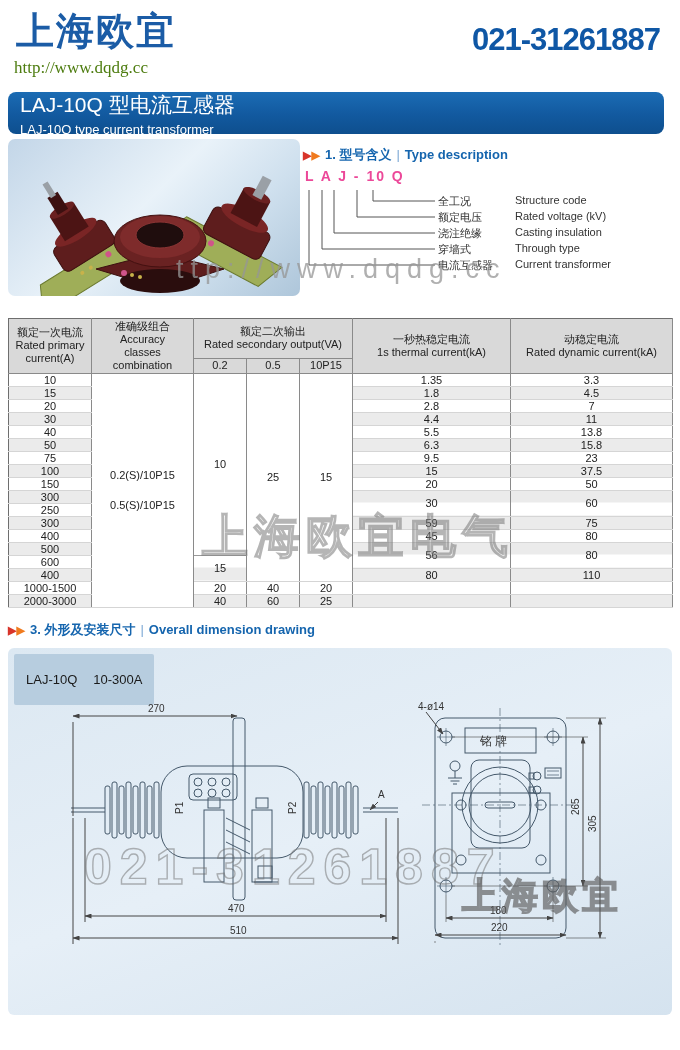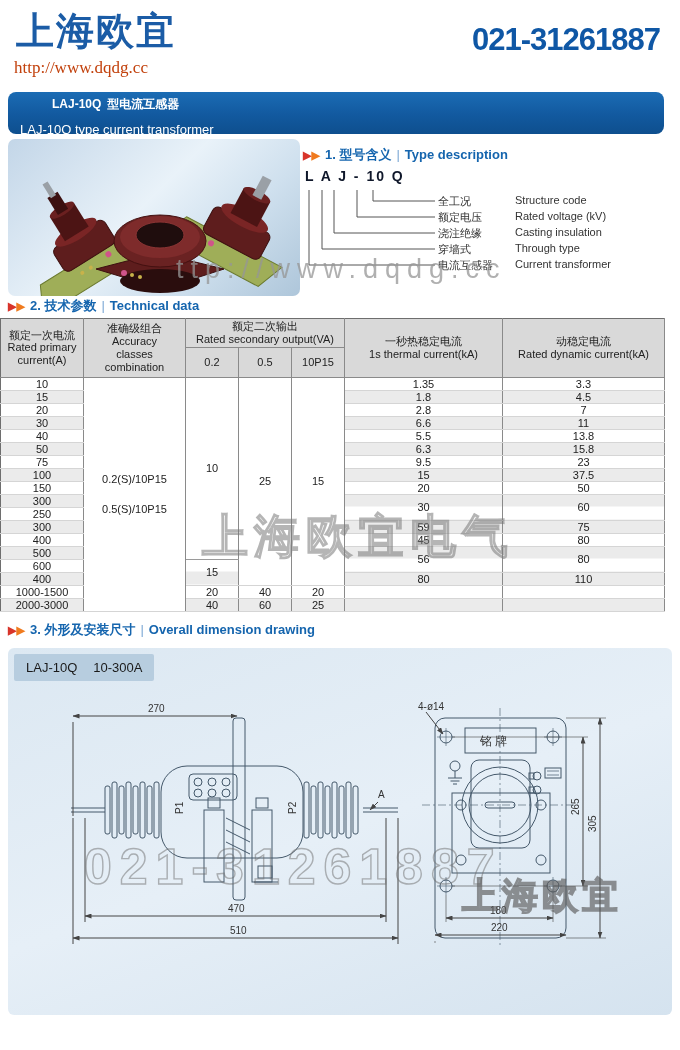--- a/index.html
+++ b/index.html
@@ -4,73 +4,73 @@
 <style>
   * { margin:0; padding:0; box-sizing:border-box; }
   html,body { background:#fff; }
   body { font-family:"Liberation Sans", sans-serif; }
   #page { position:relative; width:680px; height:1050px; background:#fff; overflow:hidden; }
 
   
   .logo { position:absolute; left:16px; top:6px; font-size:38px; font-weight:bold;
           color:#1b5ca6; letter-spacing:2px; }
   .logo-url { position:absolute; left:14px; top:58px; font-family:"Liberation Serif", serif;
-          font-size:17px; color:#c2410c; }
+          font-size:17px; color:#4d7c0f; }
   .phone { position:absolute; right:20px; top:22px; font-size:31px; font-weight:bold;
           color:#0f57a5; letter-spacing:-1px; }
 
   .titlebar { position:absolute; left:8px; top:92px; width:656px; height:42px;
           border-radius:8px; background:linear-gradient(180deg,#1b6cb4 0%,#12599f 55%,#0e4f8e 100%);
           color:#fff; padding:3px 0 0 12px; }
-  .titlebar .l1 { font-size:12px; font-weight:bold; line-height:19px;margin-left:32px; }
+  .titlebar .l1 { font-size:21px; font-weight:normal; line-height:19px; }
   .titlebar .l1 .suffix { margin-left:6px; }
   .titlebar .l2 { font-size:13px; line-height:17px;margin-top:7px; }
 
   
   .shead { position:absolute; font-size:13px; font-weight:bold; color:#1565ae; white-space:nowrap; }
   .shead .arr1 { color:#d8342a; font-size:11px; }
   .shead .arr2 { color:#f07b1e; font-size:11px; margin-right:5px; }
   .shead .div { color:#7aa7d4; font-weight:normal; margin:0 5px; }
 
   
   .photo { position:absolute; left:8px; top:139px; width:292px; height:157px;
            border-radius:7px; overflow:hidden;
            background:linear-gradient(135deg,#c3d6e8 0%,#e9f2f9 45%,#cfe0ee 70%,#aec6da 100%); }
 
   
   .code { position:absolute; left:305px; top:168px; font-size:14px; font-weight:bold;
-          color:#0f172a; letter-spacing:2px; }
+          color:#ec4899; letter-spacing:2px; }
   .legend { position:absolute; left:305px; top:190px; width:370px; height:85px; }
   .legend-row { position:absolute; left:0; width:370px; font-size:11px; color:#333; }
   .legend-zh { position:absolute; left:133px; }
   .legend-en { position:absolute; left:210px; }
 
   
-  .tablewrap { position:absolute; left:0; top:318px; width:664px; }
+  .tablewrap { position:absolute; left:8px; top:318px; width:664px; }
   table { border-collapse:collapse; width:664px; table-layout:fixed;
           font-size:11px; color:#222; border:1px solid #6e6e6e; }
   th { background:#d9d9d9; font-weight:normal; border-right:1px solid #8a8a8a;
        border-bottom:1px solid #8a8a8a; padding:1px 2px; line-height:1.18; }
   td { border-right:1px solid #8a8a8a; border-bottom:1px solid #d5d5d5;
        text-align:center; height:13px; line-height:12px; padding:0 2px; }
-  thead .subrow th { height:30px; padding:0; }
+  thead .subrow th { height:15px; padding:0; }
   tbody tr:nth-child(even) td { background:#ebebeb; }
   td.big { background:#fff !important; }
   td.acc { background:#fff !important; font-size:11px; }
   td.acc div { line-height:14px; }
   td.acc .gap { margin-top:16px; }
   td.gtb { background:linear-gradient(180deg,#ebebeb 0 50%,#ffffff 50% 100%) !important; }
   td.gbw { background:linear-gradient(180deg,#ffffff 0 50%,#ebebeb 50% 100%) !important;
            border-top:1px solid #9a9a9a; }
 
   
   .panel { position:absolute; left:8px; top:648px; width:664px; height:367px;
            border-radius:6px; background:linear-gradient(160deg,#dce8f2 0%,#e6eff7 50%,#d5e3ef 100%); }
   .chip { position:absolute; left:6px; top:6px; background:#b7cddf; color:#1a1a1a;
-          font-size:13px; padding:6px 12px; border-radius:2px; }
+          font-size:13px; padding:18px 12px; border-radius:2px; }
   .chip span { margin-right:16px; }
   .chip span:last-child { margin-right:0; }
   .dwg { position:absolute; }
 
   
   .wm { position:absolute; pointer-events:none; white-space:nowrap; }
   .wm-url { left:176px; top:254px; font-family:Liberation Sans, sans-serif; font-size:27px;
             letter-spacing:7px; color:rgba(150,150,150,0.75); }
   .wm-outline { color:transparent; -webkit-text-stroke:1.3px rgba(120,120,120,0.55); font-weight:bold; }
   .wm-table { left:202px; top:506px; font-size:46px; letter-spacing:6px; }
@@ -167,24 +167,20 @@
     <div class="legend-row" style="top:52px;">
         <span class="legend-zh">穿墙式</span>
         <span class="legend-en">Through type</span>
       </div>
     <div class="legend-row" style="top:68px;">
         <span class="legend-zh">电流互感器</span>
         <span class="legend-en">Current transformer</span>
       </div>
   </div>
 
-  <div class="shead" style="left:8px; top:297px;">
-    <span class="arr1">▶</span><span class="arr2">▶</span><span>2.</span>
-    <span>技术参数</span><span class="div">|</span><span>Technical data</span>
-  </div>
 
   <div class="tablewrap">
     <table>
       <colgroup>
           <col style="width:83px">
           <col style="width:102px">
           <col style="width:53px">
           <col style="width:53px">
           <col style="width:53px">
           <col style="width:158px">
@@ -240,21 +236,21 @@
             <td>1.8</td>
             <td>4.5</td>
           </tr>
         <tr>
             <td>20</td>
             <td>2.8</td>
             <td>7</td>
           </tr>
         <tr>
             <td>30</td>
-            <td>6.6</td>
+            <td>4.4</td>
             <td>11</td>
           </tr>
         <tr>
             <td>40</td>
             <td>5.5</td>
             <td>13.8</td>
           </tr>
         <tr>
             <td>50</td>
             <td>6.3</td>

